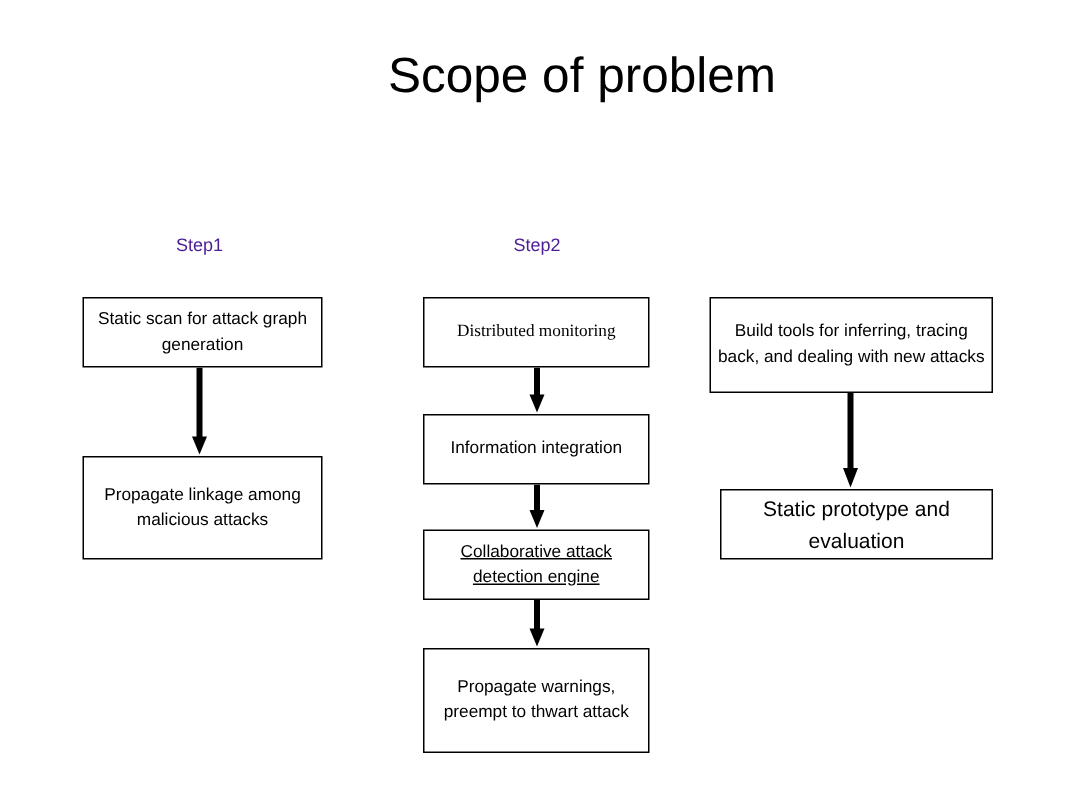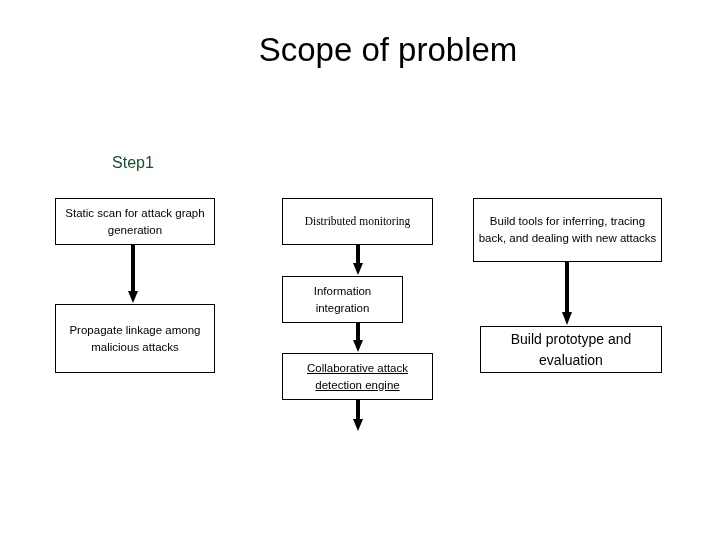--- a/index.html
+++ b/index.html
@@ -33,24 +33,24 @@
     font-size: 33px;
     line-height: 40px;
     font-weight: normal;
     letter-spacing: 0px;
     color: #000000;
     margin-left: 28px;
   }
 
   .step-header {
     position: absolute;
-    font-size: 16px;
+    font-size: 12px;
     line-height: 16px;
     text-align: center;
-    color: #14532d;
+    color: #4c1d95;
     white-space: nowrap;
   }
 
   .flow-box {
     position: absolute;
     box-sizing: border-box;
     border: 1px solid #000000;
     background: #ffffff;
     display: flex;
     align-items: center;
@@ -99,33 +99,34 @@
     <svg viewBox="0 0 14 59" preserveAspectRatio="none">
       <rect x="5" y="0" width="4" height="48" fill="#000000"></rect>
       <polygon points="2,46 12,46 7,58" fill="#000000"></polygon>
     </svg>
   </div>
 
   <div class="flow-box" style="left: 55px; top: 304px; width: 160px; height: 69px;">
     <span>Propagate linkage among malicious attacks</span>
   </div>
 
+  <div class="step-header" style="left: 298px; top: 155px; width: 120px;">Step2</div>
 
   <div class="flow-box" style="left: 282px; top: 198px; width: 151px; height: 47px; font-family: Liberation Serif, serif;">
     <span>Distributed monitoring</span>
   </div>
 
   <div class="arrow" style="left: 351px; top: 245px; height: 31px;">
     <svg viewBox="0 0 14 31" preserveAspectRatio="none">
       <rect x="5" y="0" width="4" height="20" fill="#000000"></rect>
       <polygon points="2,18 12,18 7,30" fill="#000000"></polygon>
     </svg>
   </div>
 
-  <div class="flow-box" style="left: 282px; top: 276px; width: 121px; height: 47px;">
+  <div class="flow-box" style="left: 282px; top: 276px; width: 151px; height: 47px;">
     <span>Information integration</span>
   </div>
 
   <div class="arrow" style="left: 351px; top: 323px; height: 30px;">
     <svg viewBox="0 0 14 30" preserveAspectRatio="none">
       <rect x="5" y="0" width="4" height="19" fill="#000000"></rect>
       <polygon points="2,17 12,17 7,29" fill="#000000"></polygon>
     </svg>
   </div>
 
@@ -133,30 +134,33 @@
     <span>Collaborative attack detection engine</span>
   </div>
 
   <div class="arrow" style="left: 351px; top: 400px; height: 32px;">
     <svg viewBox="0 0 14 32" preserveAspectRatio="none">
       <rect x="5" y="0" width="4" height="21" fill="#000000"></rect>
       <polygon points="2,19 12,19 7,31" fill="#000000"></polygon>
     </svg>
   </div>
 
+  <div class="flow-box" style="left: 282px; top: 432px; width: 151px; height: 70px;">
+    <span>Propagate warnings, preempt to thwart attack</span>
+  </div>
 
 
   <div class="flow-box" style="left: 473px; top: 198px; width: 189px; height: 64px;">
     <span>Build tools for inferring, tracing back, and dealing with new attacks</span>
   </div>
 
   <div class="arrow" style="left: 560px; top: 262px; height: 64px;">
     <svg viewBox="0 0 14 64" preserveAspectRatio="none">
       <rect x="5" y="0" width="4" height="52" fill="#000000"></rect>
       <polygon points="2,50 12,50 7,63" fill="#000000"></polygon>
     </svg>
   </div>
 
   <div class="flow-box emphasis" style="left: 480px; top: 326px; width: 182px; height: 47px;">
-    <span>Build prototype and evaluation</span>
+    <span>Static prototype and evaluation</span>
   </div>
 
 </div>
 
 </body></html>

